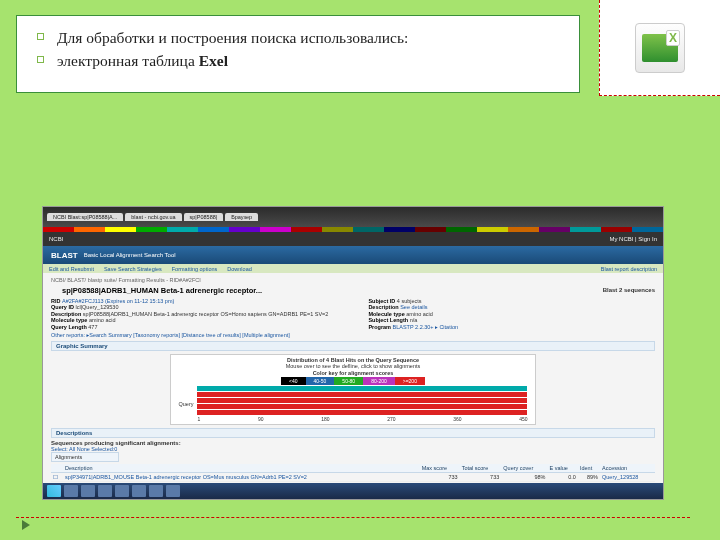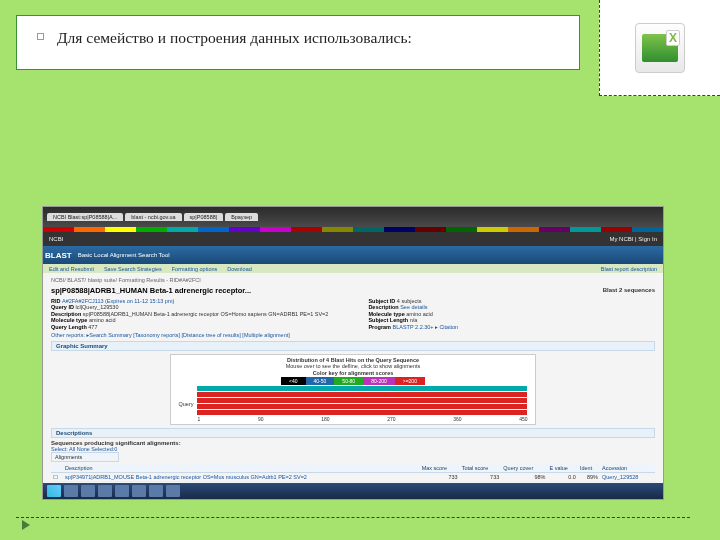--- a/index.html
+++ b/index.html
@@ -123,38 +123,38 @@
     justify-content:space-between;
     padding:0 6px;
     font-size:6px;
   }
   .blast-bar {
     height:18px;
     background: linear-gradient(#2b6aa2,#1a4a77);
     color:#fff;
     display:flex;
     align-items:center;
-    padding:0 2px;
+    padding:0 8px;
     font-size:8px;
     font-weight:bold;
   }
   .blast-sub {
     height:9px;
     background:#d8e8c0;
     font-size:5.5px;
     padding:0 6px;
     color:#246;
     display:flex;
     align-items:center;
     gap:10px;
   }
   .content {
     padding:4px 8px;
   }
-  .page-title { font-size:7.5px; font-weight:bold; color:#000; margin:3px 0 2px; }
+  .page-title { font-size:7.5px; font-weight:bold; color:#000; margin:3px 11px 2px; }
   .metarow { display:flex; gap:40px; font-size:5.5px; }
   .metacol div { margin:0.5px 0; }
   .metacol b { color:#000; }
   .lnk { color:#1a56a0; }
   .section-hdr {
     background:#e9f1f8;
     border:1px solid #c7d8e8;
     padding:1px 4px;
     font-size:6px;
     font-weight:bold;
@@ -240,21 +240,24 @@
 </style>
 </head>
 <body>
 
 <div class="corner-deco">
   <div class="icon-box"></div>
 </div>
 
 <div class="bullets">
   <ul>
-    <li>Для семейство и построения данных использовались:</li>
+    <li>Для обработки и построения поиска использовались:</li>
+    <li>
+      <span>электронная таблица </span><span class="bold">Exel</span>
+    </li>
   </ul>
 </div>
 
 <div class="shot">
   <div class="browser-top">
     <div class="tab">NCBI Blast:sp|P08588|A...</div>
     <div class="tab">blast - ncbi.gov.ua</div>
     <div class="tab">sp|P08588|</div>
     <div class="tab">Браузер</div>
   </div>

